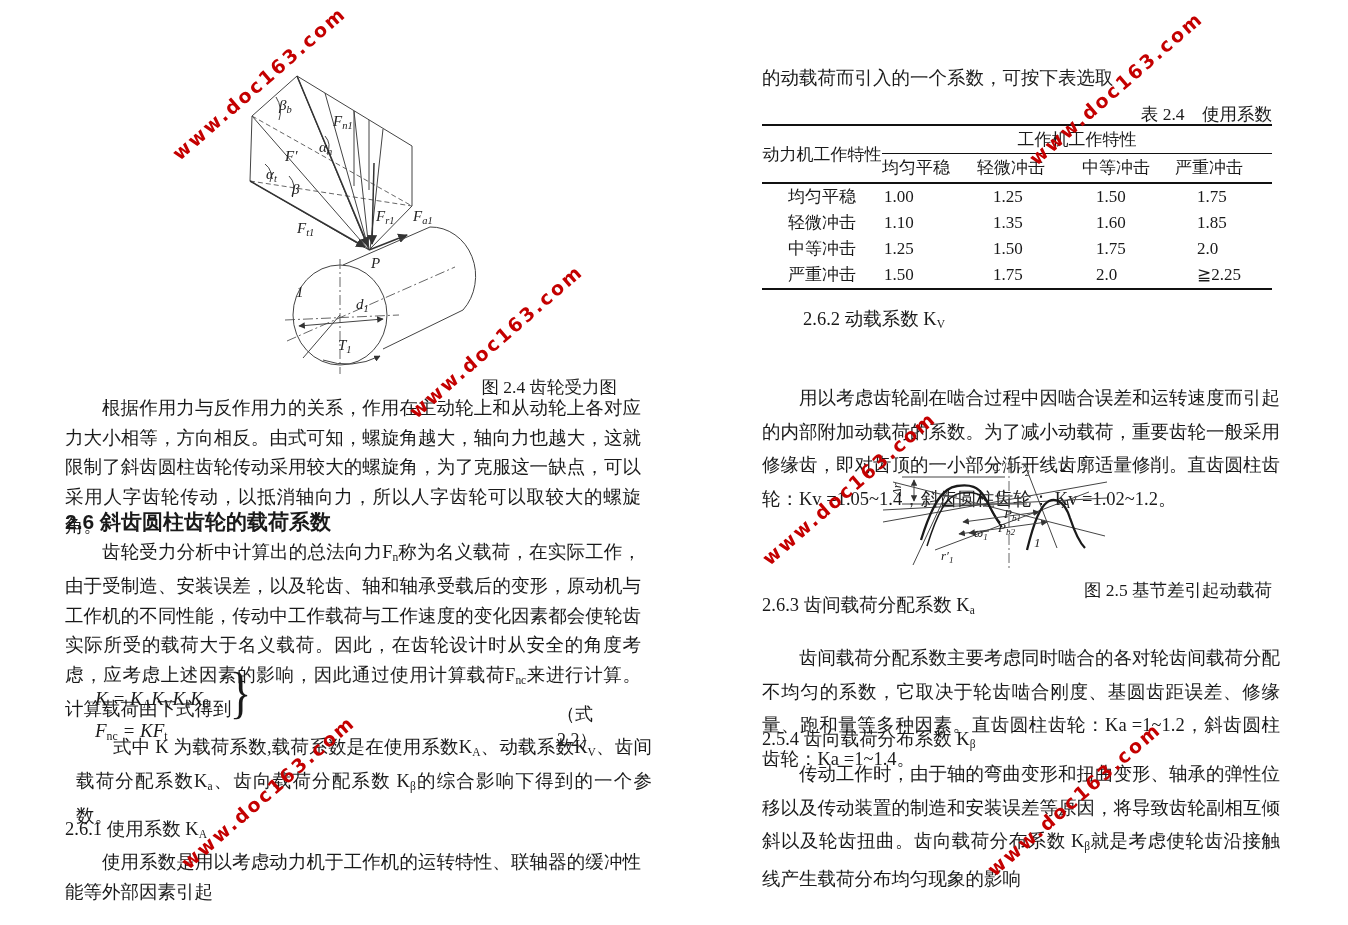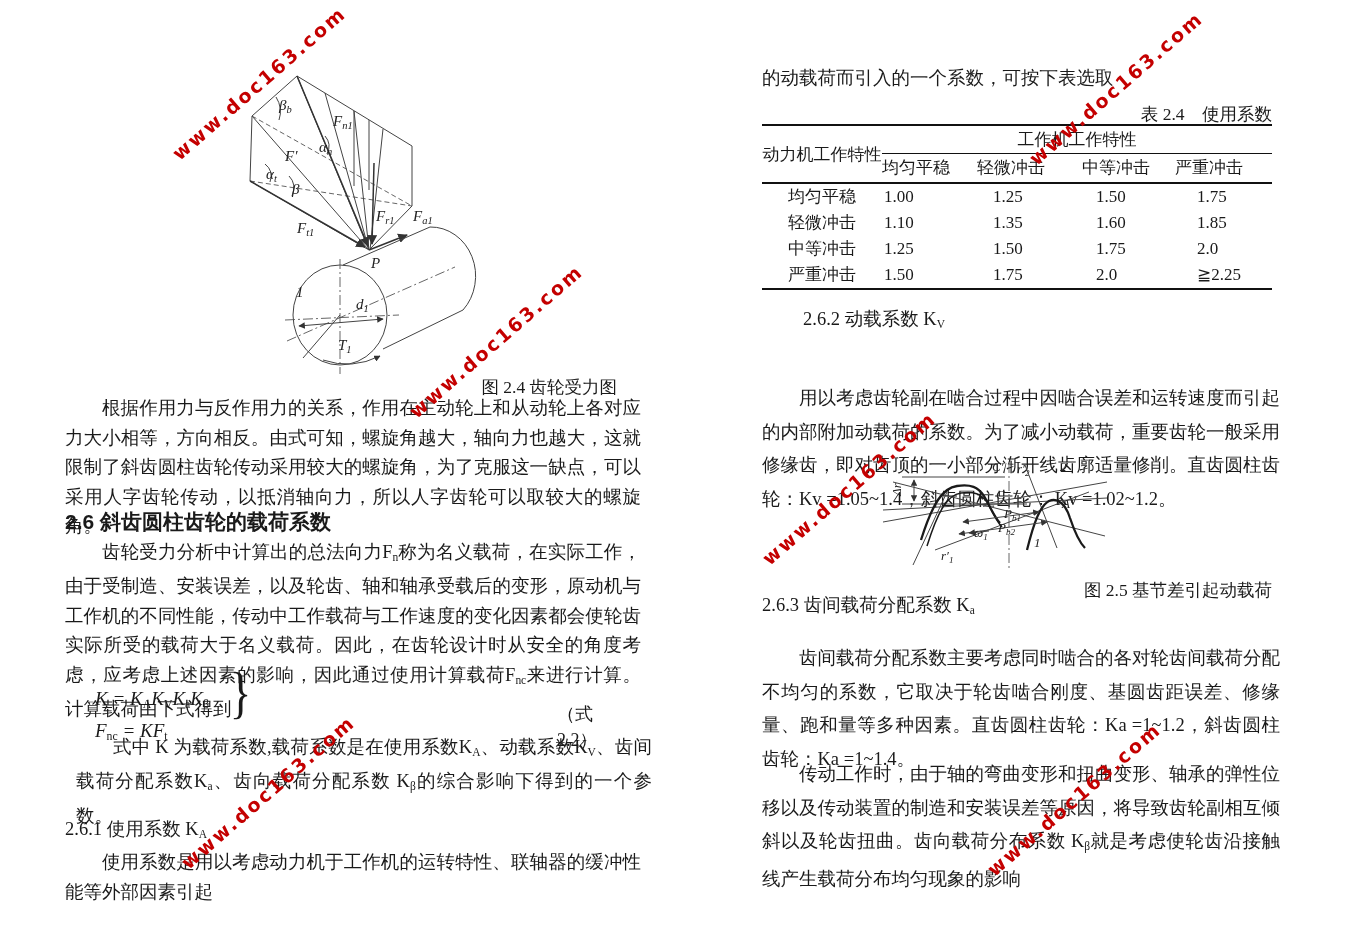--- a/index.html
+++ b/index.html
@@ -203,20 +203,21 @@
       <text class="flab2" x="64" y="100"><tspan>r′</tspan><tspan class="fsub" dy="3">1</tspan></text>
       <text class="flab2" x="157" y="87"><tspan>1</tspan></text>
     </svg>
 
     <div class="abs caption" style="top:578px;width:510px;">图 2.5 基节差引起动载荷</div>
 
     <div class="abs sect" style="top:592px;"><span>2.6.3 齿间载荷分配系数 K</span><sub>a</sub></div>
 
     <div class="abs rpara" style="top:642px;">齿间载荷分配系数主要考虑同时啮合的各对轮齿间载荷分配不均匀的系数，它取决于轮齿啮合刚度、基圆齿距误差、修缘量、跑和量等多种因素。直齿圆柱齿轮：Ka =1~1.2，斜齿圆柱齿轮：Ka =1~1.4。</div>
 
+    <div class="abs sect" style="top:726px;"><span>2.5.4 齿向载荷分布系数 K</span><sub>β</sub></div>
 
     <p class="abs rpara" style="top:758px;margin:0;"><span>传动工作时，由于轴的弯曲变形和扭曲变形、轴承的弹性位移以及传动装置的制造和安装误差等原因，将导致齿轮副相互倾斜以及轮齿扭曲。齿向载荷分布系数 K</span><sub>β</sub><span>就是考虑使轮齿沿接触线产生载荷分布均匀现象的影响</span></p>
   </div>
 
   <div class="wm" style="left: 175px; top: 145px; color: rgb(196, 0, 0);">www.doc163.com</div>
   <div class="wm" style="left: 412px; top: 403px; color: rgb(196, 0, 0);">www.doc163.com</div>
   <div class="wm" style="left: 184px; top: 854px; color: rgb(196, 0, 0);">www.doc163.com</div>
   <div class="wm" style="left: 1032px; top: 150px; color: rgb(196, 0, 0);">www.doc163.com</div>
   <div class="wm" style="left: 765px; top: 550px; color: rgb(196, 0, 0);">www.doc163.com</div>
   <div class="wm" style="left: 990px; top: 861px; color: rgb(196, 0, 0);">www.doc163.com</div>

